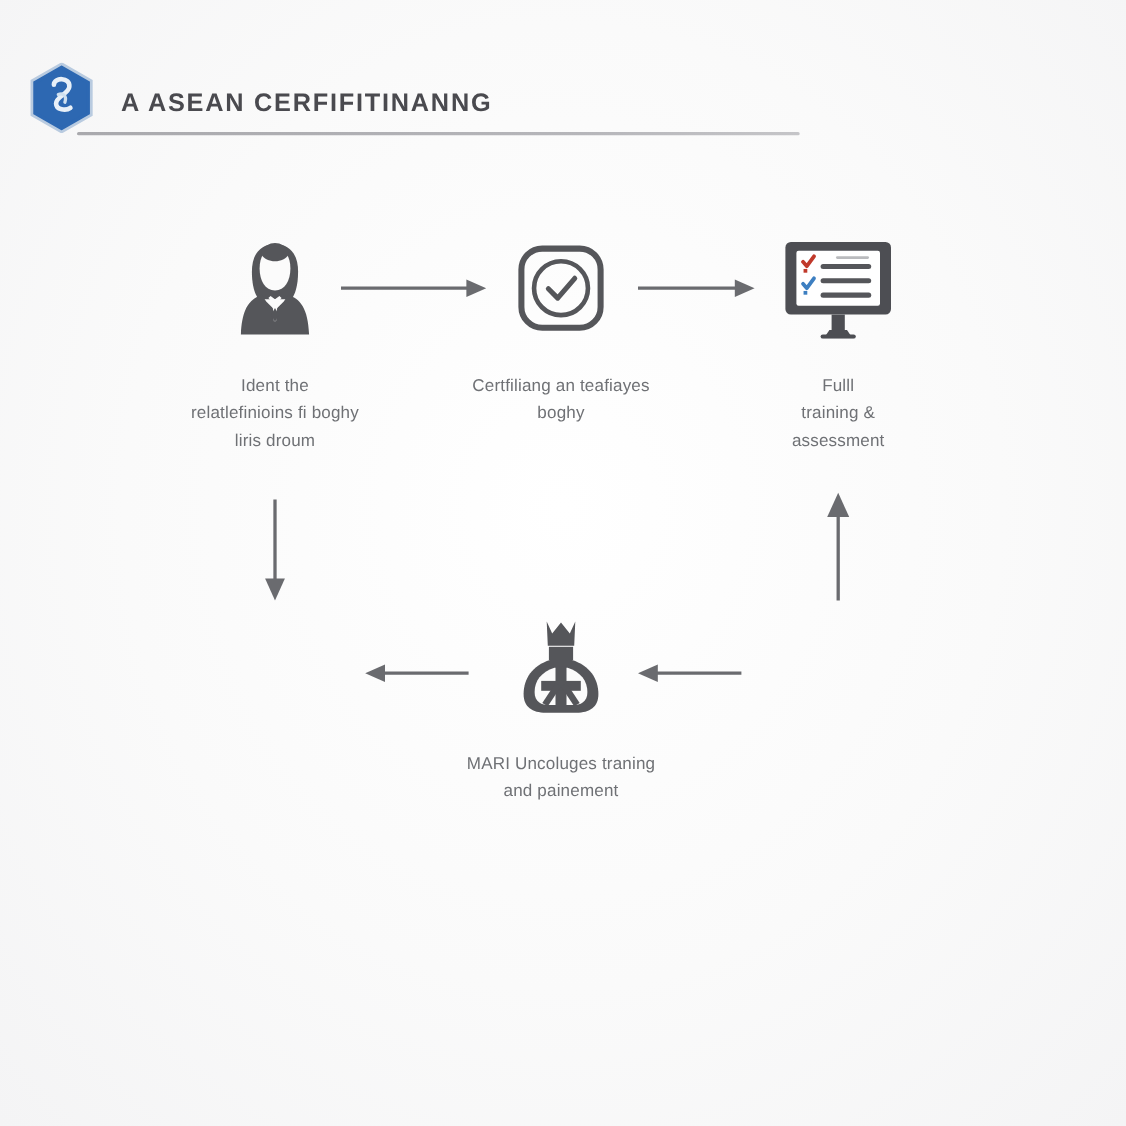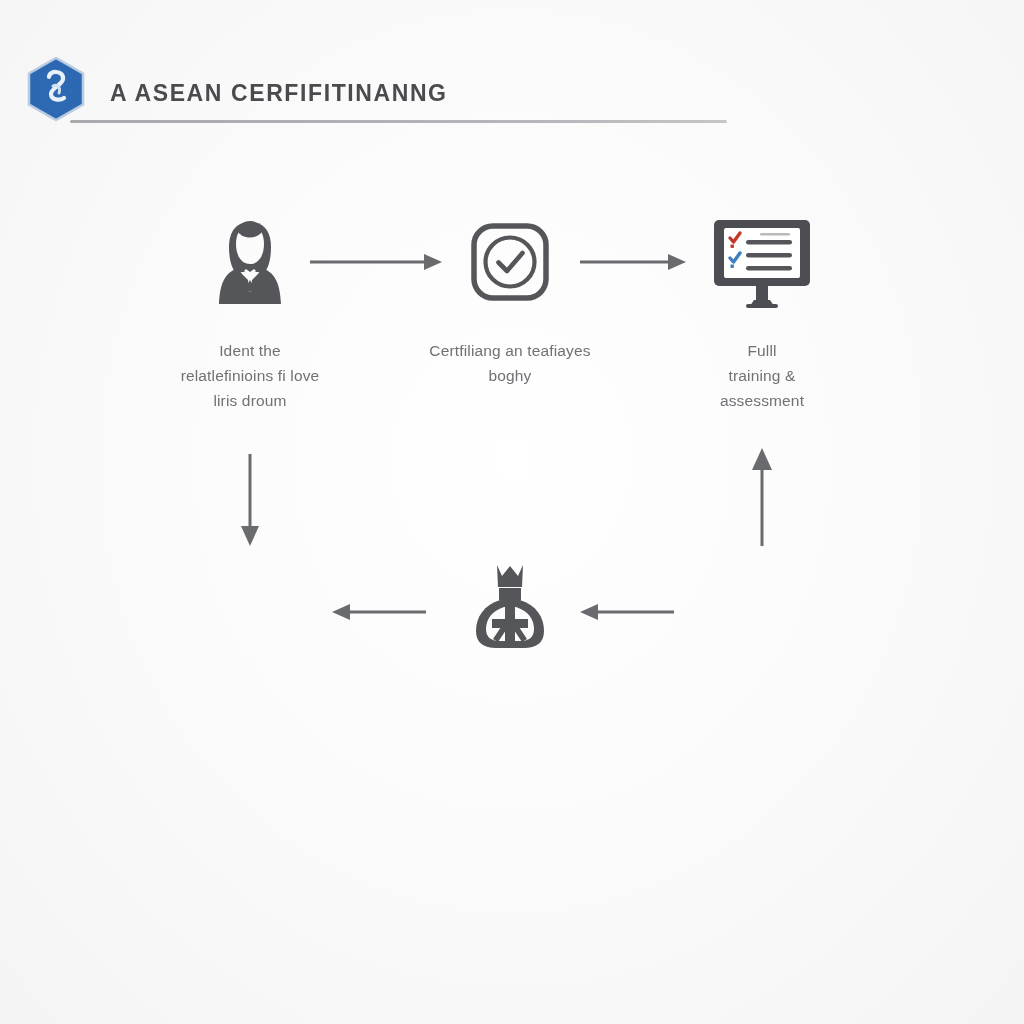--- a/index.html
+++ b/index.html
@@ -129,21 +129,21 @@
           <path d="M43 12 C33 12 29 20 29 30 C29 41 34 50 43 50 C52 50 57 41 57 30 C57 20 53 12 43 12 Z" fill="#fbfbfb"></path>
           <path d="M30 16 C34 26 52 26 56 16 C54 10 48 7 43 7 C38 7 32 10 30 16 Z"></path>
           <path d="M31 54 C20 58 13 66 12 90 L74 90 C73 66 66 58 55 54 L51 60 L43 68 L35 60 Z"></path>
           <path d="M37 57 L43 63 L49 57 L47 55 L43 58 L39 55 Z" fill="#fbfbfb"></path>
           <path d="M41 65 L45 65 L44 78 L42 78 Z" fill="#fbfbfb"></path>
           <path d="M43 66 L46.5 72 L43 79 L39.5 72 Z"></path>
         </g>
       </svg>
     </div>
     <div class="node-label">Ident the
-relatlefinioins fi love
+relatlefinioins fi boghy
 liris droum</div>
   </div>
 
   <div class="node" id="node-2">
     <div class="node-icon">
       <svg width="92" height="92" viewBox="0 0 92 92">
         <rect x="10" y="10" width="72" height="72" rx="19" ry="19" fill="none" stroke="#55565a" stroke-width="5.5"></rect>
         <circle cx="46" cy="46" r="24.5" fill="none" stroke="#55565a" stroke-width="4.2"></circle>
         <path d="M34.5 46.5 L43 55 L58.5 37" fill="none" stroke="#55565a" stroke-width="4.6" stroke-linecap="round" stroke-linejoin="round"></path>
       </svg>
@@ -187,20 +187,22 @@
           <rect x="35" y="29" width="22" height="12"></rect>
           <path d="M36 41 C20 46 12 58 12 72 C12 84 20 89 32 89 L60 89 C72 89 80 84 80 72 C80 58 72 46 56 41 Z"></path>
           <path d="M40 48 C28 52 22 60 22 70 C22 79 28 82 36 82 L56 82 C64 82 70 79 70 70 C70 60 64 52 52 48 Z" fill="#fbfbfb"></path>
           <rect x="41" y="47" width="10" height="36"></rect>
           <rect x="28" y="60" width="36" height="9"></rect>
           <path d="M29 80 L41 62 L46 65 L34 83 Z"></path>
           <path d="M63 80 L51 62 L46 65 L58 83 Z"></path>
         </g>
       </svg>
     </div>
+    <div class="node-label">MARI Uncoluges traning
+and painement</div>
   </div>
 
 
   <div class="connector" id="conn-h1">
     <svg width="136" height="28" viewBox="0 0 136 28">
       <line x1="2" y1="14" x2="118" y2="14" stroke="#6a6b6f" stroke-width="3"></line>
       <polygon points="134,14 116,6 116,22" fill="#6a6b6f"></polygon>
     </svg>
   </div>
 

